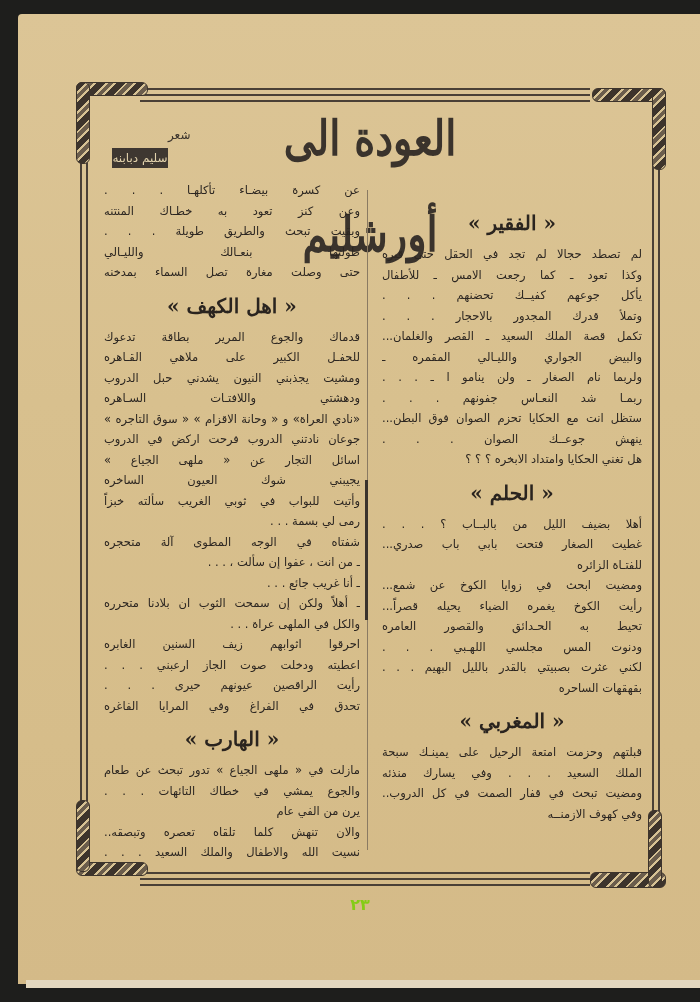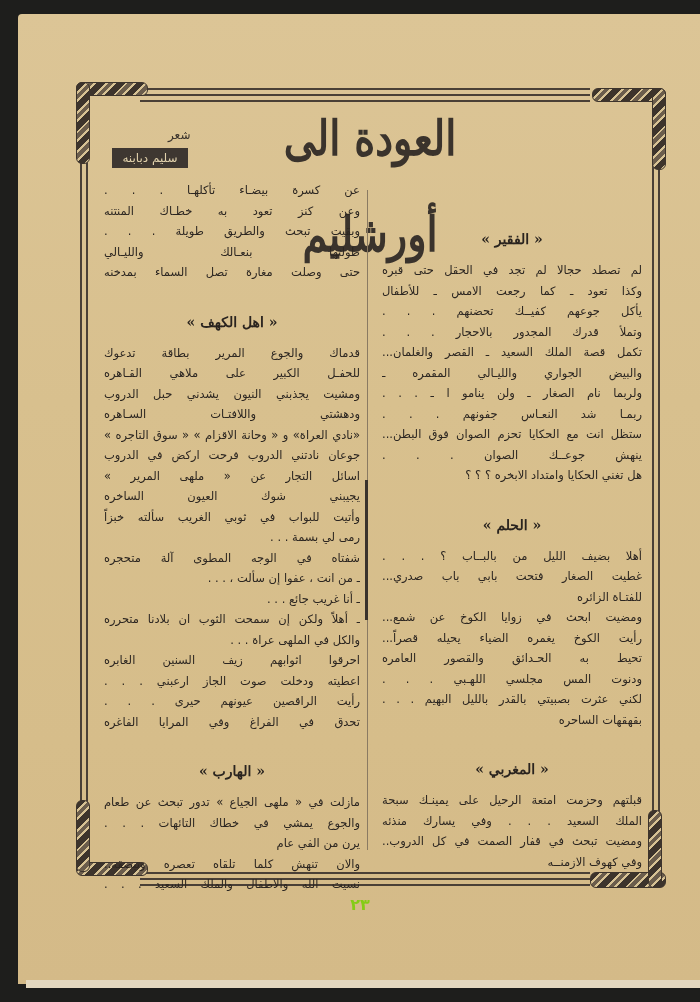--- a/index.html
+++ b/index.html
@@ -28,36 +28,36 @@
   .title {
     position: absolute; left: 220px; top: 98px; width: 300px; height: 80px;
     font-family: "DejaVu Serif", serif; font-weight: bold; font-size: 40px;
     color: #3a332c; direction: rtl; text-align: center; line-height: 80px;
     transform: scaleY(1.2);
   }
   .poem-label {
     position: absolute; left: 168px; top: 128px; font-size: 12px; color: #3a332c; direction: rtl;
   }
   .author {
-    position: absolute; left: 112px; top: 148px; width: 76px; height: 20px;
+    position: absolute; left: 112px; top: 148px; width: 56px; height: 20px;
     background: #3e3731; color: #e2d2ac; font-size: 12px; text-align: center; line-height: 20px;
     direction: rtl;
   }
   .col {
     position: absolute; direction: rtl; text-align: justify;
     font-family: "DejaVu Sans", sans-serif; font-size: 11.5px; line-height: 20.5px;
     color: #2c2621;
   }
   .col-right { left: 382px; top: 200px; width: 260px; }
   .col-left { left: 104px; top: 180px; width: 256px; }
   .col .line { display: block; white-space: nowrap; text-align-last: justify; overflow: hidden; }
   .col .line.short { text-align-last: right; }
   .heading {
     display: block; text-align: center; font-family: "DejaVu Serif", serif; font-weight: bold;
-    font-size: 14px; line-height: 30px; margin: 24px 0 6px; color: #2a241f;
+    font-size: 20px; line-height: 30px; margin: 8px 0 6px; color: #2a241f;
   }
   .divider {
     position: absolute; left: 367px; top: 190px; width: 0; height: 660px;
     border-left: 1px solid #8a7a62;
   }
   .divider-dark {
     position: absolute; left: 365px; top: 480px; width: 3px; height: 140px; background: #3a332c;
   }
   .page-number {
     position: absolute; left: 340px; top: 895px; width: 40px; text-align: center;
@@ -143,21 +143,21 @@
     <span class="line">حتى وصلت مغارة تصل السماء بمدخنه</span>
   </div>
   <div>
     <span class="heading">« اهل الكهف »</span>
     <span class="line">قدماك والجوع المرير بطاقة تدعوك</span>
     <span class="line">للحفـل الكبير على ملاهي القـاهره</span>
     <span class="line">ومشيت يجذبني النيون يشدني حبل الدروب</span>
     <span class="line">ودهشتي واللافتـات السـاهره</span>
     <span class="line">«نادي العراة» و « وحانة الاقزام » « سوق التاجره »</span>
     <span class="line">جوعان نادتني الدروب فرحت اركض في الدروب</span>
-    <span class="line">اسائل التجار عن « ملهى المرير »</span>
+    <span class="line">اسائل التجار عن « ملهى الجياع »</span>
     <span class="line">يجيبني شوك العيون الساخره</span>
     <span class="line">وأتيت للبواب في ثوبي الغريب سألته خبزاً</span>
     <span class="line short">رمى لي بسمة . . .</span>
     <span class="line">شفتاه في الوجه المطوى آلة متحجره</span>
     <span class="line short">ـ من انت ، عفوا إن سألت ، . . .</span>
     <span class="line short">ـ أنا غريب جائع . . .</span>
     <span class="line">ـ أهلاً ولكن إن سمحت الثوب ان بلادنا متحرره</span>
     <span class="line short">والكل في الملهى عراة . . .</span>
     <span class="line">احرقوا اثوابهم زيف السنين الغابره</span>
     <span class="line">اعطيته ودخلت صوت الجاز ارعبني . . .</span>

